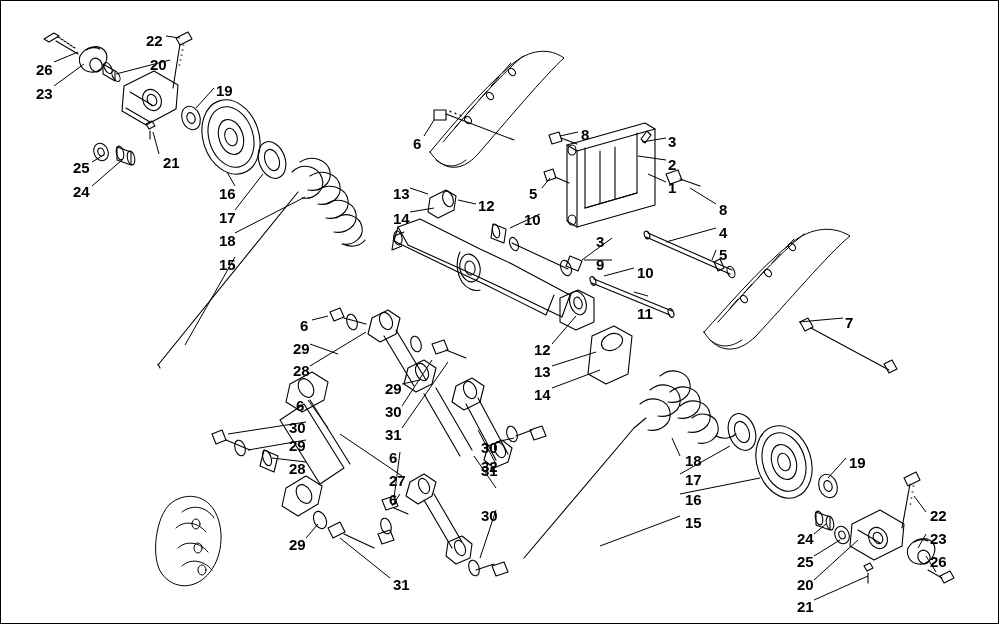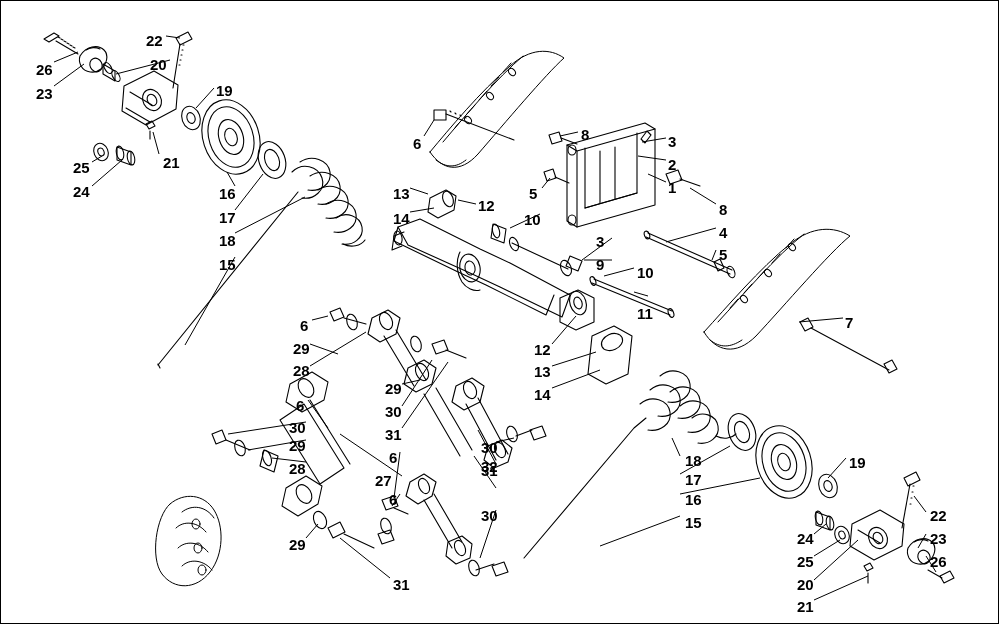--- a/index.html
+++ b/index.html
@@ -503,21 +503,21 @@
   <div class="callout" style="left:534px; top:364px;">13</div>
   <div class="callout" style="left:534px; top:387px;">14</div>
   <div class="callout" style="left:385px; top:381px;">29</div>
   <div class="callout" style="left:385px; top:404px;">30</div>
   <div class="callout" style="left:385px; top:427px;">31</div>
   <div class="callout" style="left:296px; top:398px;">6</div>
   <div class="callout" style="left:289px; top:420px;">30</div>
   <div class="callout" style="left:289px; top:438px;">29</div>
   <div class="callout" style="left:289px; top:461px;">28</div>
   <div class="callout" style="left:389px; top:450px;">6</div>
-  <div class="callout" style="left:375px; top:473px;">27</div>
+  <div class="callout" style="left:389px; top:473px;">27</div>
   <div class="callout" style="left:481px; top:440px;">30</div>
   <div class="callout" style="left:481px; top:463px;">31</div>
   <div class="callout" style="left:481px; top:459px;text-align:center;">32</div>
   <div class="callout" style="left:389px; top:492px;">6</div>
   <div class="callout" style="left:481px; top:508px;">30</div>
   <div class="callout" style="left:289px; top:537px;">29</div>
   <div class="callout" style="left:393px; top:577px;">31</div>
   <div class="callout" style="left:685px; top:453px;">18</div>
   <div class="callout" style="left:685px; top:472px;">17</div>
   <div class="callout" style="left:685px; top:492px;">16</div>

